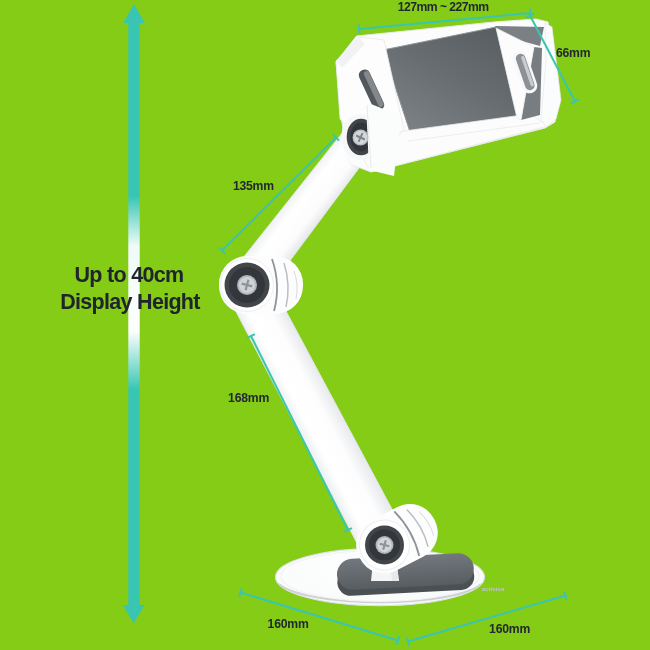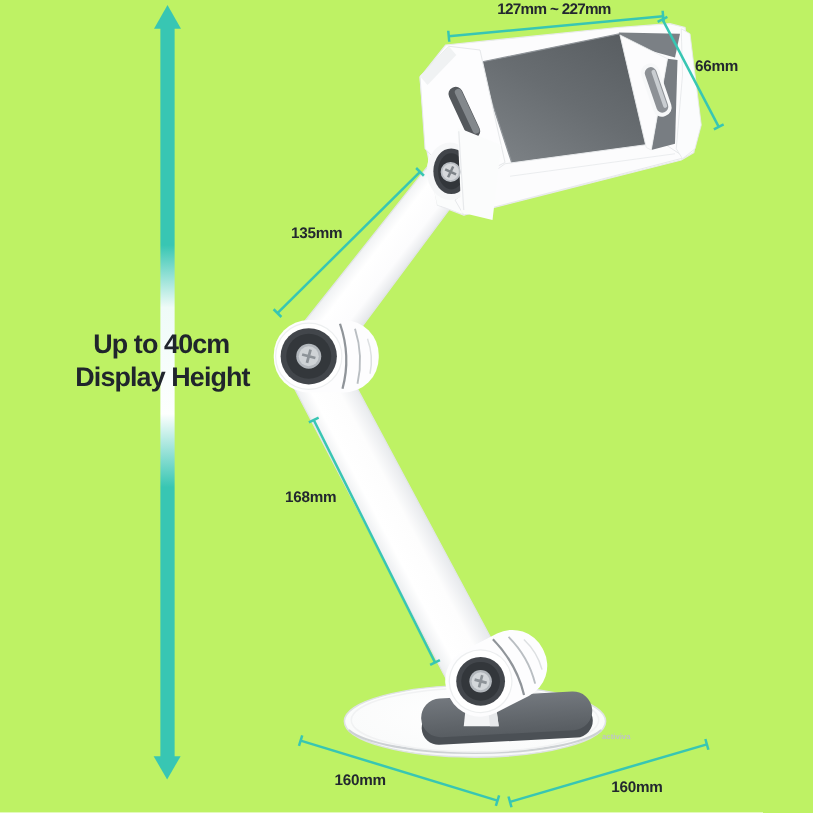--- a/index.html
+++ b/index.html
@@ -1,16 +1,16 @@
 <!DOCTYPE html>
 <html><head>
 <meta charset="utf-8">
 <style>
   html,body{margin:0;padding:0;background:#ffffff;}
-  #stage{position:relative;width:650px;height:650px;background:#bef264;overflow:hidden;}
+  #stage{position:relative;width:650px;height:650px;background:#84cc16;overflow:hidden;}
   text{font-family:"Liberation Sans",sans-serif;}
 </style>
 </head>
 <body>
 <div id="stage">
 <svg width="650" height="650" viewBox="0 0 650 650" xmlns="http://www.w3.org/2000/svg" font-family="Liberation Sans, sans-serif">
   <defs>
     <linearGradient id="shaftFade" x1="0" y1="0" x2="0" y2="1">
       <stop offset="0" stop-color="#38c6b3"></stop>
       <stop offset="0.30" stop-color="#38c6b3"></stop>

